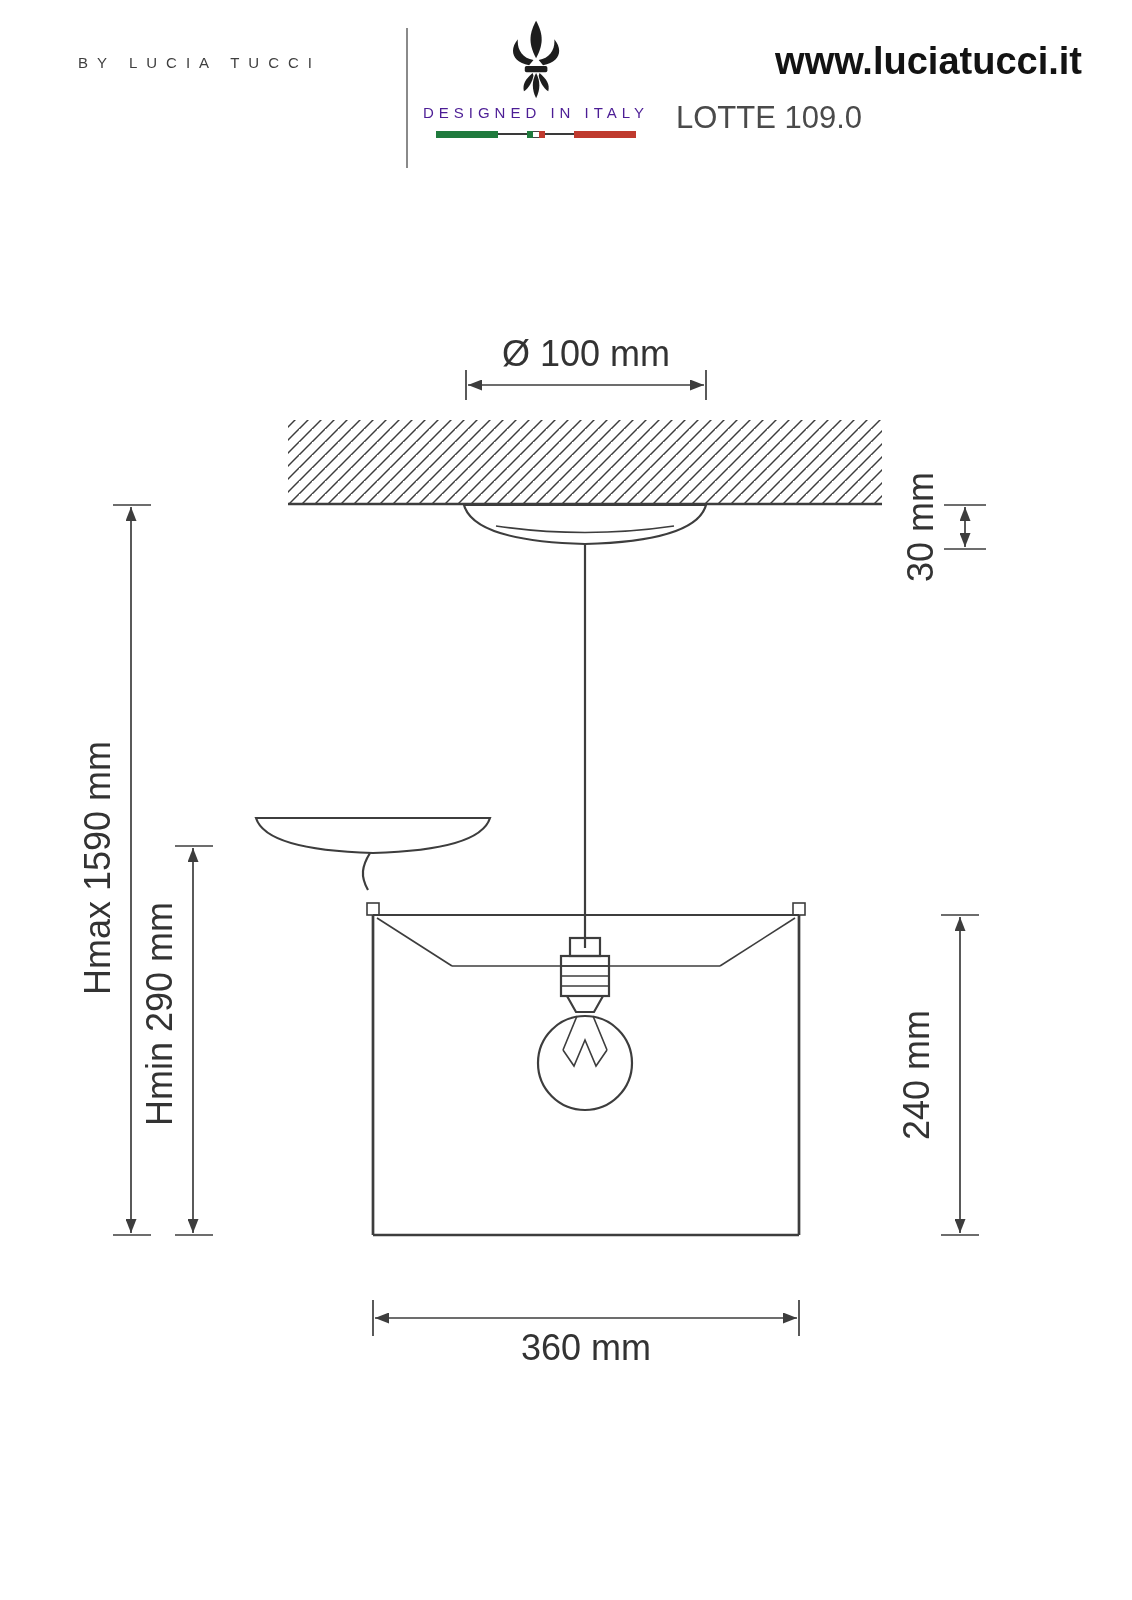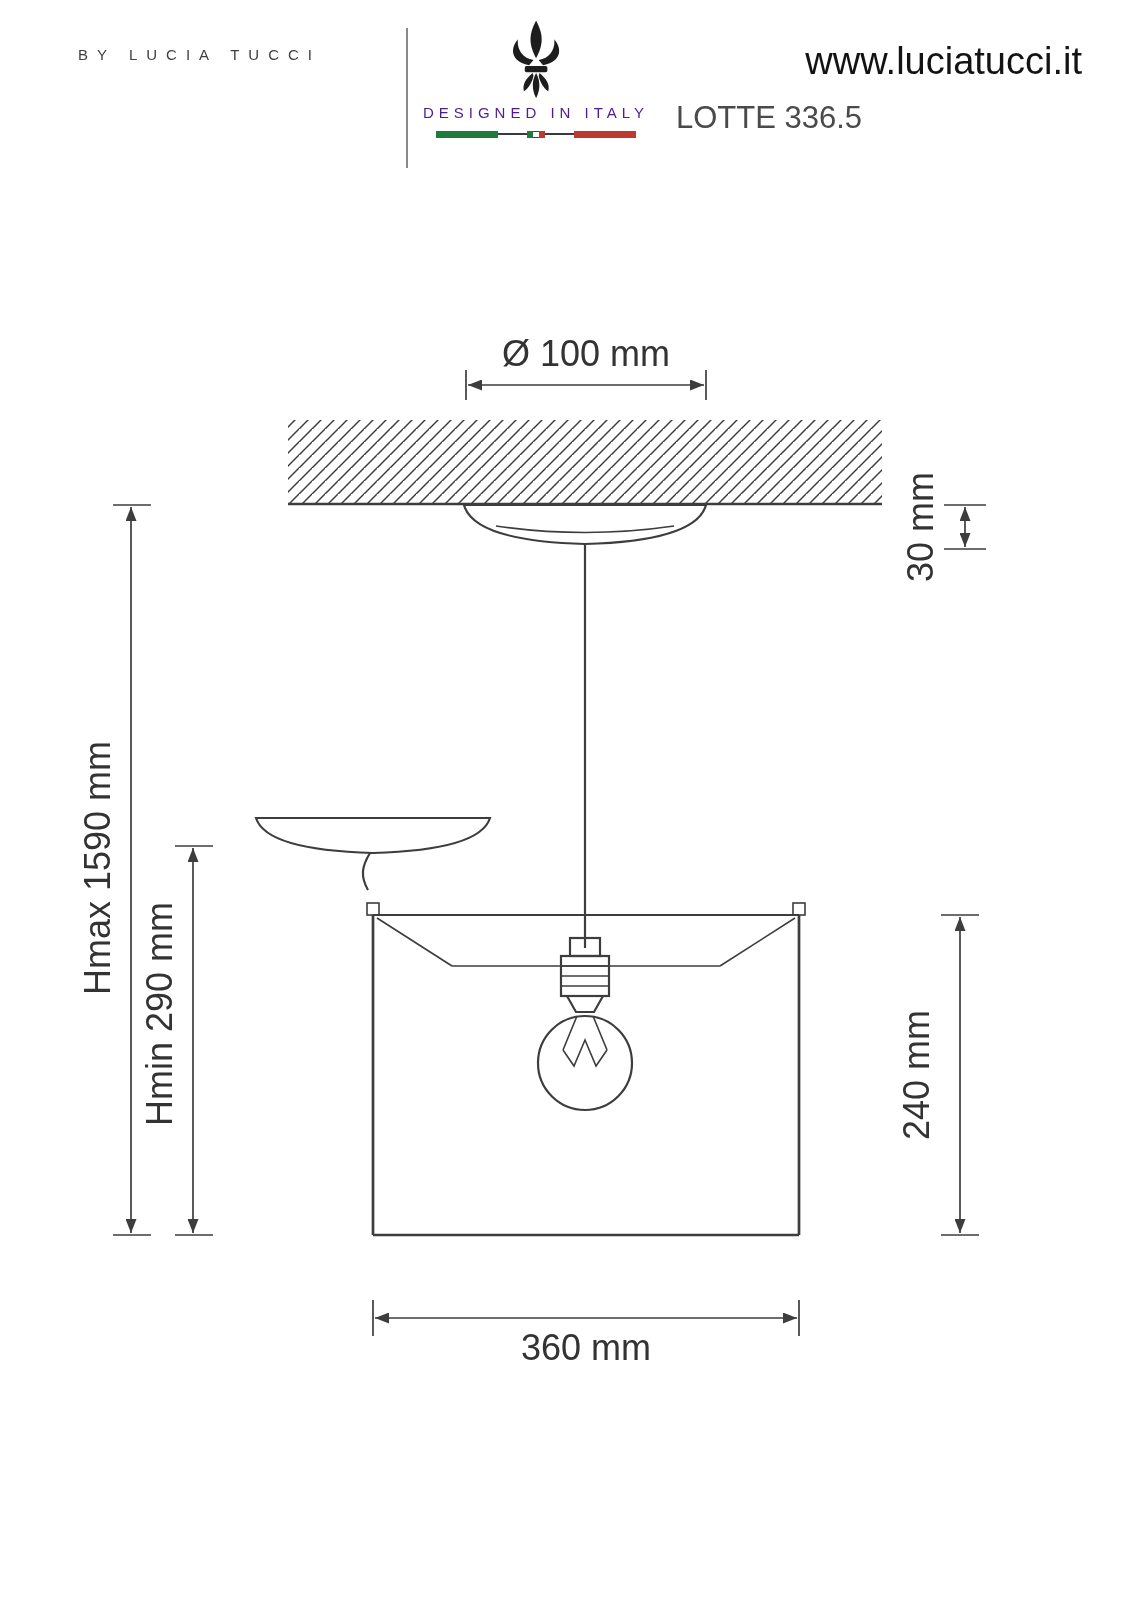--- a/index.html
+++ b/index.html
@@ -10,38 +10,38 @@
     --flag-red:#bf3a2e;
   }
   *{box-sizing:border-box;margin:0;padding:0}
   body{background:#e9e9e9;font-family:"Liberation Sans",sans-serif}
   .page{position:relative;width:1132px;height:1600px;background:#ffffff;overflow:hidden}
 
   
   .brand{position:absolute;left:28px;top:34px}
   .brand-title{font-family:"Liberation Serif",serif;font-weight:400;font-size:45px;
     letter-spacing:11px;color:var(--brand-color);white-space:nowrap}
-  .brand-subtitle{margin-top:12px;margin-left:50px;font-size:15px;letter-spacing:9px;
+  .brand-subtitle{margin-top:20px;margin-left:50px;font-size:15px;letter-spacing:9px;
     color:var(--brand-color);white-space:nowrap}
   .divider{position:absolute;left:406px;top:28px;width:2px;height:140px;background:#8a8a8a}
   .center-block{position:absolute;left:418px;top:20px;width:236px;text-align:center}
   .fleur{height:80px;display:block;margin:0 auto}
   .fleur path,.fleur rect{fill:#1d1d1d}
   .designed-label{margin-top:4px;font-size:15px;letter-spacing:5px;color:#4c1d95;white-space:nowrap}
   .flag{width:200px;margin:9px auto 0;display:flex;align-items:center;height:8px}
   .flag .fg{width:62px;height:7px;background:var(--flag-green)}
   .flag .fr{width:62px;height:7px;background:var(--flag-red)}
   .flag .fl{flex:1;height:2px;background:#3a3a3a}
   .flag .fm{display:flex;align-items:center}
   .flag .fm i{display:block;width:6px;height:7px}
   .flag .mg{background:var(--flag-green)}
   .flag .mw{background:#fff;height:5px;border-top:1px solid #444;border-bottom:1px solid #444}
   .flag .mr{background:var(--flag-red)}
   .right-block{position:absolute;left:676px;top:40px;width:418px}
-  .website{font-size:38px;font-weight:400;color:#131313;text-align:right;padding-right:12px;white-space:nowrap}
+  .website{font-size:38px;font-weight:700;color:#131313;text-align:right;padding-right:12px;white-space:nowrap}
   .model{margin-top:17px;font-size:31px;color:#4a4a4a;text-align:left;white-space:nowrap}
 
   
   #drawing{position:absolute;left:0;top:0}
   .ln{stroke:var(--line-color);fill:none}
   .w1{stroke-width:1.6}
   .w2{stroke-width:2.2}
   .w3{stroke-width:2.7}
   .dim{stroke:var(--line-color);stroke-width:1.7;fill:none}
   .hatch-ln{stroke:var(--line-color);stroke-width:1.5;fill:none}
@@ -79,21 +79,21 @@
             <i class="mw"></i>
             <i class="mr"></i>
         </span>
         <span class="fl"></span>
         <span class="fr"></span>
       </div>
     </div>
 
     <div class="right-block">
       <div class="website">www.luciatucci.it</div>
-      <div class="model">LOTTE 336.5</div>
+      <div class="model">LOTTE 109.0</div>
     </div>
   </header>
 
   <svg id="drawing" width="1132" height="1600" viewBox="0 0 1132 1600">
     <defs>
       <pattern id="hatch" patternUnits="userSpaceOnUse" width="13" height="13">
         <path d="M-3,16 L16,-3" class="hatch-ln"></path>
         <path d="M-3,29 L29,-3" class="hatch-ln"></path>
       </pattern>
       <marker id="ah" markerUnits="userSpaceOnUse" markerWidth="15" markerHeight="11" refX="14" refY="5.5" orient="auto-start-reverse">

